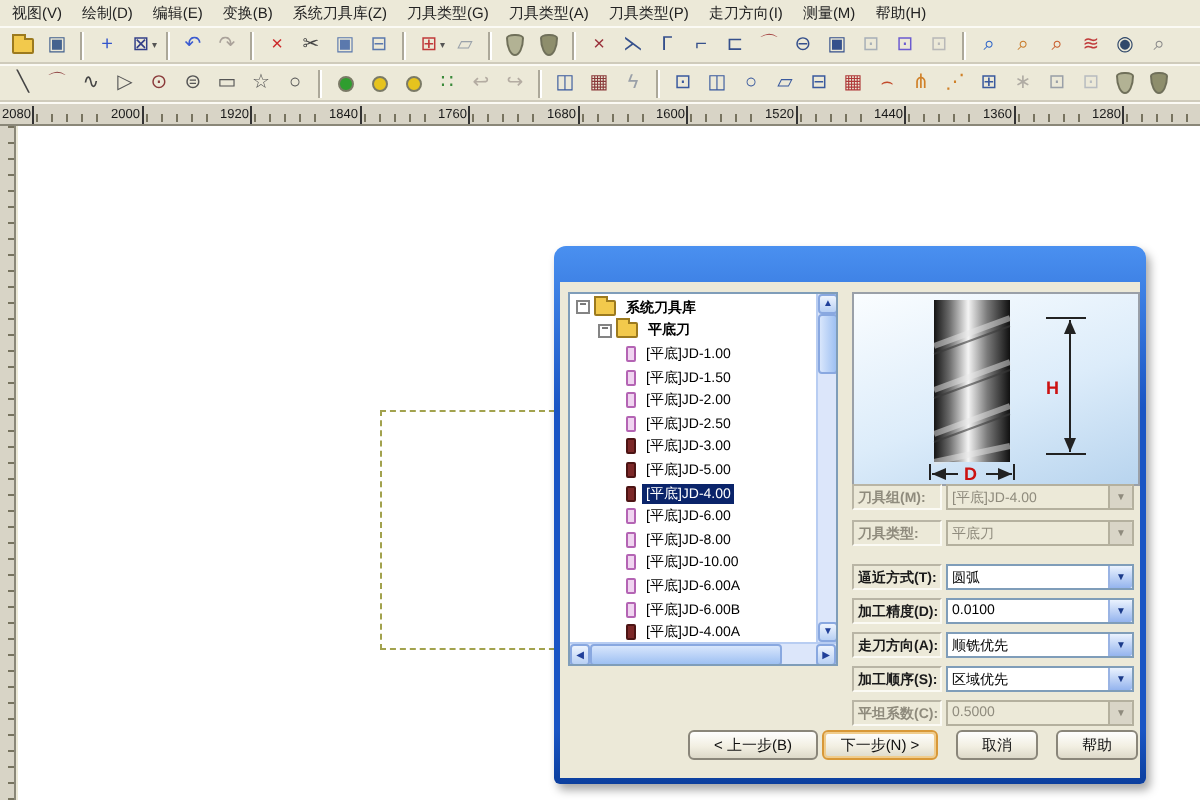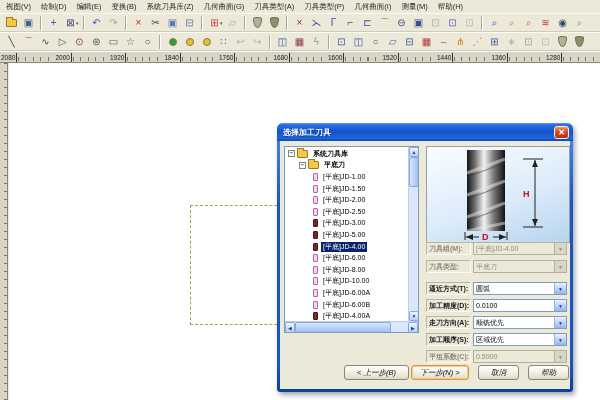--- a/index.html
+++ b/index.html
@@ -110,38 +110,38 @@
   .fcombo .arrow{ margin-left:auto; width:12px; height:11px; border-left:1px solid #9ab4e4;
            border-radius:0 1px 1px 0; color:#1a3a8a; font-size:5px; display:flex;
            align-items:center; justify-content:center;
            background:linear-gradient(180deg,#eaf2fe,#94b4ee); }
   .fcombo.disabled{ background:#ece9d8; color:#8f8b7d; border-color:#b4b09e; }
   .fcombo.disabled .arrow{ background:#d9d5c7; color:#8f8b7d; border-left-color:#b4b09e; }
 
   
   .dbtn{ position:absolute; top:224px; height:15px; border:1px solid #8a867a; border-radius:3px;
          font-size:7.5px; color:#111; display:flex; align-items:center; justify-content:center;
-         background:linear-gradient(180deg,#fefefe,#f2efe2 55%,#ddd9c9); cursor:default;font-style:italic; }
+         background:linear-gradient(180deg,#fefefe,#f2efe2 55%,#ddd9c9); cursor:default; }
   .dbtn.default{ border-color:#d89838; box-shadow:0 0 0 1px #f0cc8c inset; }
 </style>
 </head>
 <body>
 
 <div id="app">
 
   <div id="menubar">
       <span class="menu-item">视图(V)</span>
       <span class="menu-item">绘制(D)</span>
       <span class="menu-item">编辑(E)</span>
       <span class="menu-item">变换(B)</span>
       <span class="menu-item">系统刀具库(Z)</span>
-      <span class="menu-item">几何曲面(G)</span>
+      <span class="menu-item">刀具类型(G)</span>
       <span class="menu-item">刀具类型(A)</span>
       <span class="menu-item">刀具类型(P)</span>
-      <span class="menu-item">几何曲面(I)</span>
+      <span class="menu-item">走刀方向(I)</span>
       <span class="menu-item">测量(M)</span>
       <span class="menu-item">帮助(H)</span>
     </div>
 
   <div id="toolbar1" class="toolbar">
       <span class="tbicon">
         <span class="shp-folder"></span>
       </span>
       <span class="tbicon" style="color: rgb(68, 98, 143);">▣</span>
       <span class="tbsep"></span>
@@ -293,24 +293,20 @@
         <span class="rticks"></span>
       </span>
     </div>
   <div id="vruler"></div>
 
   <div id="canvas">
     <div id="sel-rect"></div>
   </div>
 
   <div id="dialog">
-    <div id="titlebar">
-      <span>选择加工刀具</span>
-      <span id="dlg-close">✕</span>
-    </div>
     <div id="dlg-body">
 
       <div id="tree">
         <div id="tree-rows">
             <div class="trow bold" style="padding-left: 1px;">
               <span class="expander">−</span>
               <span class="shp-folder tfold"></span>
               <span class="lbl">系统刀具库</span>
             </div>
             <div class="trow bold" style="padding-left: 12px;">

